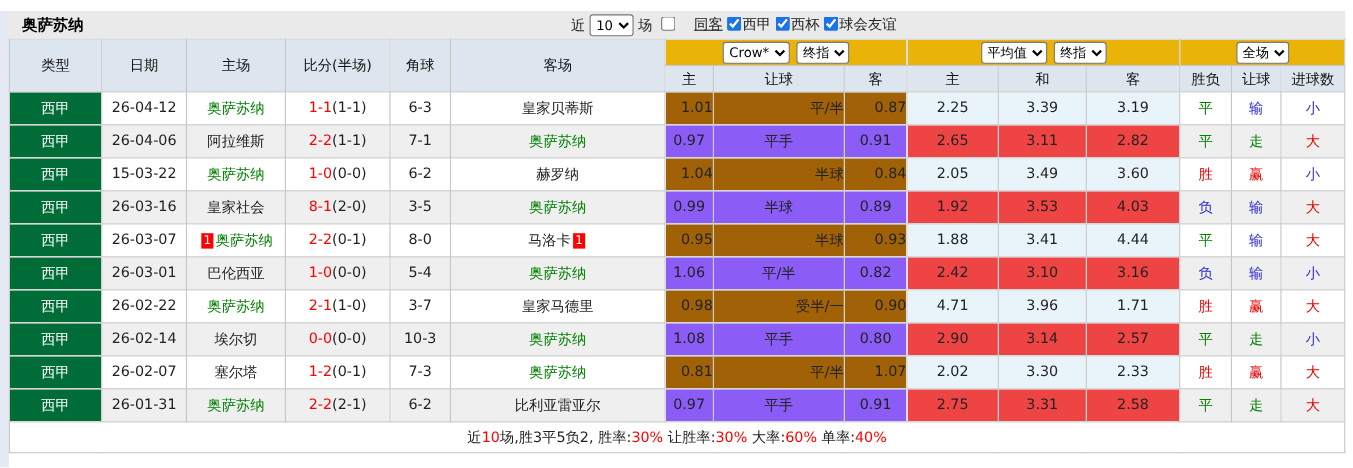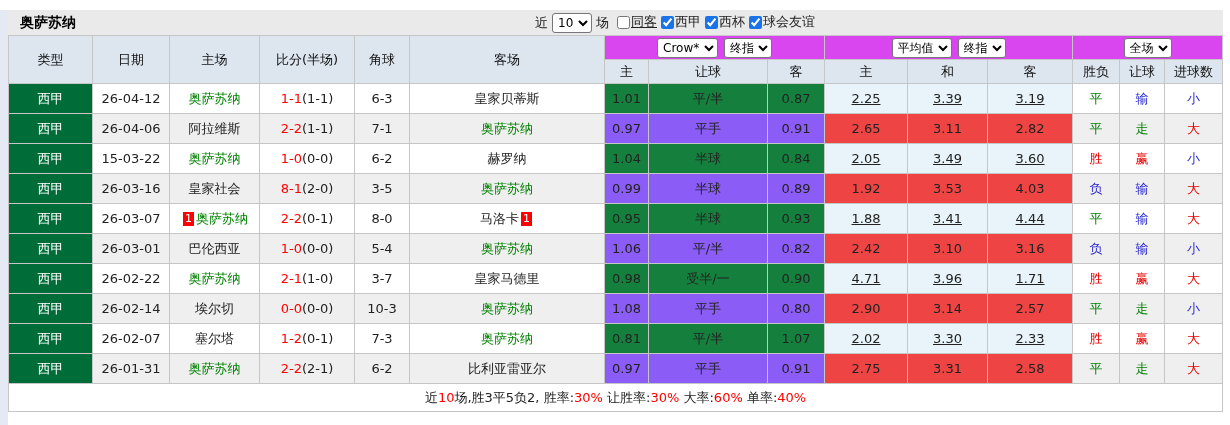--- a/index.html
+++ b/index.html
@@ -28,39 +28,39 @@
   .controls select, .hgroup select {
     font-family:"DejaVu Sans","Liberation Sans",sans-serif;
     font-size:12px; height:20px; border:1px solid #767676;
     border-radius:3px; background:#fff; padding:0 1px;
   }
   .controls input[type=checkbox] {
     width:13px; height:13px; margin:0 1px 0 4px;
     accent-color: var(--accent-blue, #1a73e8);
   }
   label.cb { display:inline-flex; align-items:center; }
-  label.cb:first-of-type span { margin-left:0;text-decoration:underline; }
+  label.cb:first-of-type span { margin-left:16px;text-decoration:underline; }
 
   
   table { border-collapse:collapse; width:1215px; table-layout:fixed; }
   th, td {
     border:1px solid #c6c6c6; text-align:center; vertical-align:middle;
     padding:0; font-weight:normal; overflow:hidden; white-space:nowrap;
   }
   thead th { background:#dde6ef; height:24px; font-size:13px; color:#111; }
   thead tr.hrow1 th { height:24px; }
-  .hgroup { background:#d946ef;text-decoration:underline; }
+  .hgroup { background:#eab308;text-decoration:underline; }
   .hgroup select { margin:0 3px; }
   tbody td { height:30px; font-size:13px; }
 
   tr.odd td  { background:#ffffff; }
   tr.even td { background:#efefef; }
-  tr.odd  td.hc { background:#15803d; }
+  tr.odd  td.hc { background:#a16207;text-align:right; }
   tr.even td.hc { background:#8b5cf6; }
-  tr.odd  td.eu { background:#e8f4f9;text-decoration:underline; }
+  tr.odd  td.eu { background:#e8f4f9; }
   tr.even td.eu { background:#ef4444; }
   tbody td.league { background:var(--league-green,#006d38); color:#fff; }
 
   .tname { color:#222; }
   .tname.self { color:var(--team-green,#008000); }
   .ft { color:var(--score-red,#ff0000); }
   .ht { color:#222; }
   .red-card {
     display:inline-block; background:var(--score-red,#ff0000); color:#fff;
     font-size:11px; line-height:14px; min-width:9px; padding:0 2px;

